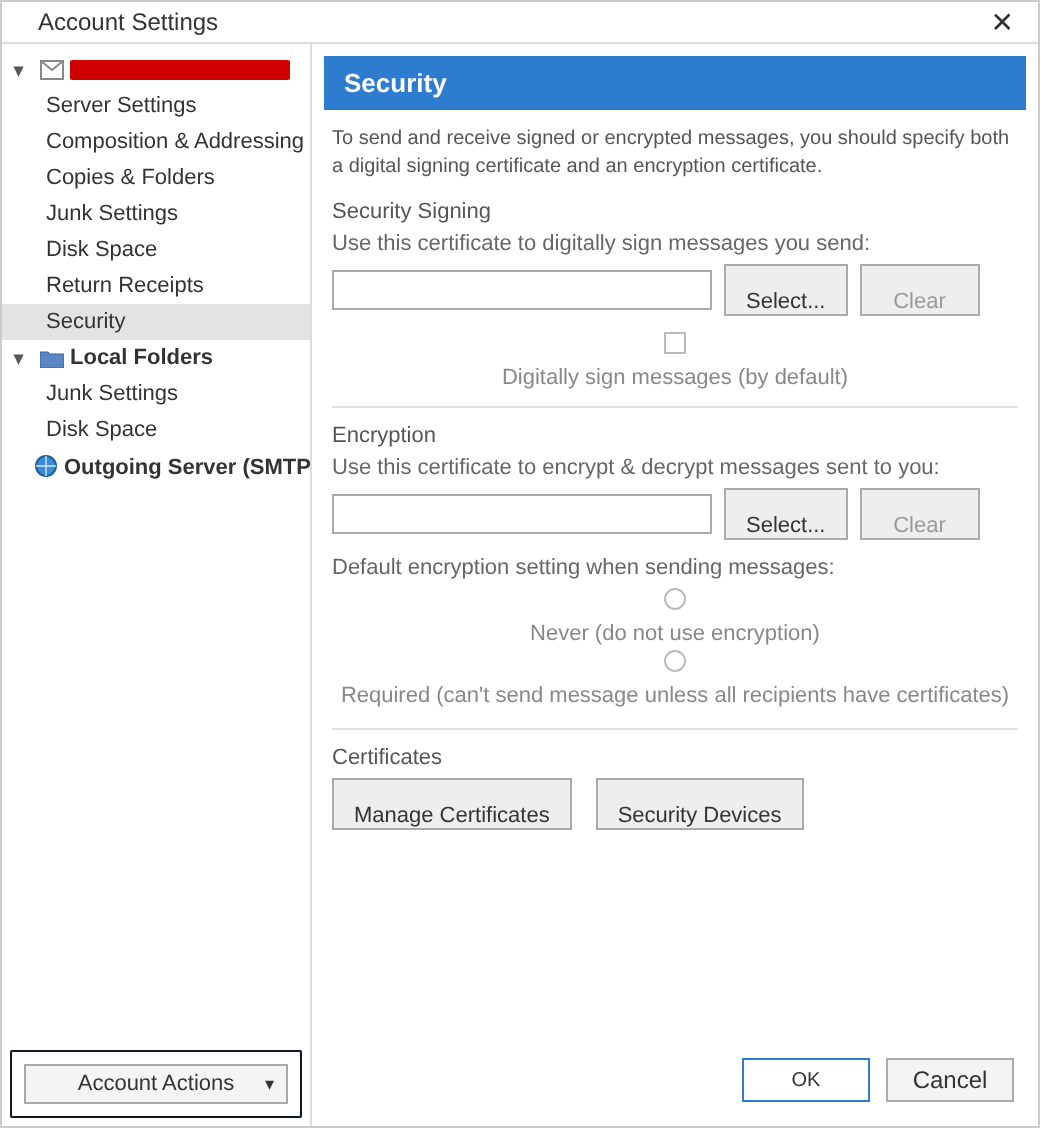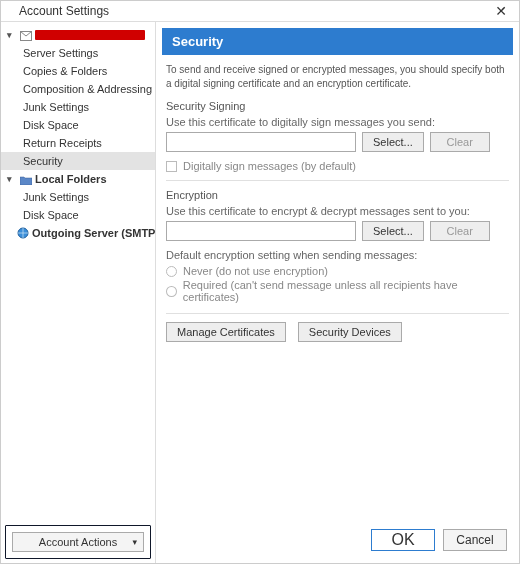--- a/index.html
+++ b/index.html
@@ -158,34 +158,35 @@
     border: 1px solid #aaa;
     background: #fff;
     padding: 0 4px;
     font-size: 11px;
   }
   button.btn {
     height: 20px;
     border: 1px solid #aaa;
     background: #eee;
     font-size: 11px;
-    padding: 0 10px;
+    padding: 12px 10px;
     min-width: 60px;
     color: #333;
   }
   button.btn.muted {
     color: #999;
   }
   .checkbox-row, .radio-row {
     display: flex;
     align-items: center;
     gap: 6px;
     font-size: 11px;
     color: #888;
     margin: 2px 0 8px 0;
+    flex-direction: column;
   }
   .radio-row { margin: 2px 0; }
   .fake-check, .fake-radio {
     width: 11px; height: 11px; border:1px solid #bbb; background:#fff; display:inline-block;
   }
   .fake-radio { border-radius: 50%; }
   .sep {
     border-top: 1px solid #e0e0e0;
     margin: 6px 0 8px 0;
   }
@@ -198,21 +199,21 @@
     display: flex;
     justify-content: flex-end;
     gap: 8px;
     padding: 10px 12px 12px 12px;
   }
   .ok-btn {
     height: 22px;
     min-width: 64px;
     border: 1px solid #2d7ccf;
     background: #fff;
-    font-size: 16px;
+    font-size: 10px;
     color: #333;
   }
   .cancel-btn {
     height: 22px;
     min-width: 64px;
     border: 1px solid #aaa;
     background: #f4f4f4;
     font-size: 12px;
     color: #333;
   }
@@ -237,22 +238,22 @@
           <span class="mail-icon">
             <svg width="12" height="10">
                 <rect x="0.5" y="0.5" width="11" height="9" fill="#fff" stroke="#888"></rect>
                 <path d="M0.5 0.5 L6 5 L11.5 0.5" fill="none" stroke="#888"></path>
               </svg>
           </span>
           <span class="redact"></span>
         </div>
 
         <div class="tree-item">Server Settings</div>
+        <div class="tree-item">Composition &amp; Addressing</div>
         <div class="tree-item">Copies &amp; Folders</div>
-        <div class="tree-item">Composition &amp; Addressing</div>
         <div class="tree-item">Junk Settings</div>
         <div class="tree-item">Disk Space</div>
         <div class="tree-item">Return Receipts</div>
         <div class="tree-item selected">Security</div>
 
         <div class="tree-item header">
           <span class="twisty">▾</span>
           <span class="folder-icon">
             <svg width="12" height="10">
                 <path d="M0 2 h4 l1 1 h7 v7 h-12 z" fill="#5b87c7" stroke="#3a5e96" stroke-width="0.5"></path>
@@ -317,20 +318,21 @@
           <span class="fake-radio"></span>
           <span>Never (do not use encryption)</span>
         </div>
         <div class="radio-row" style="margin-bottom:10px;">
           <span class="fake-radio"></span>
           <span>Required (can't send message unless all recipients have certificates)</span>
         </div>
 
         <div class="sep"></div>
 
+        <div class="group-label">Certificates</div>
         <div class="buttons-row">
           <button class="btn" style="min-width:110px;">Manage Certificates</button>
           <button class="btn" style="min-width:100px;">Security Devices</button>
         </div>
 
       </div>
 
       <div class="footer">
         <button class="ok-btn">OK</button>
         <button class="cancel-btn">Cancel</button>

